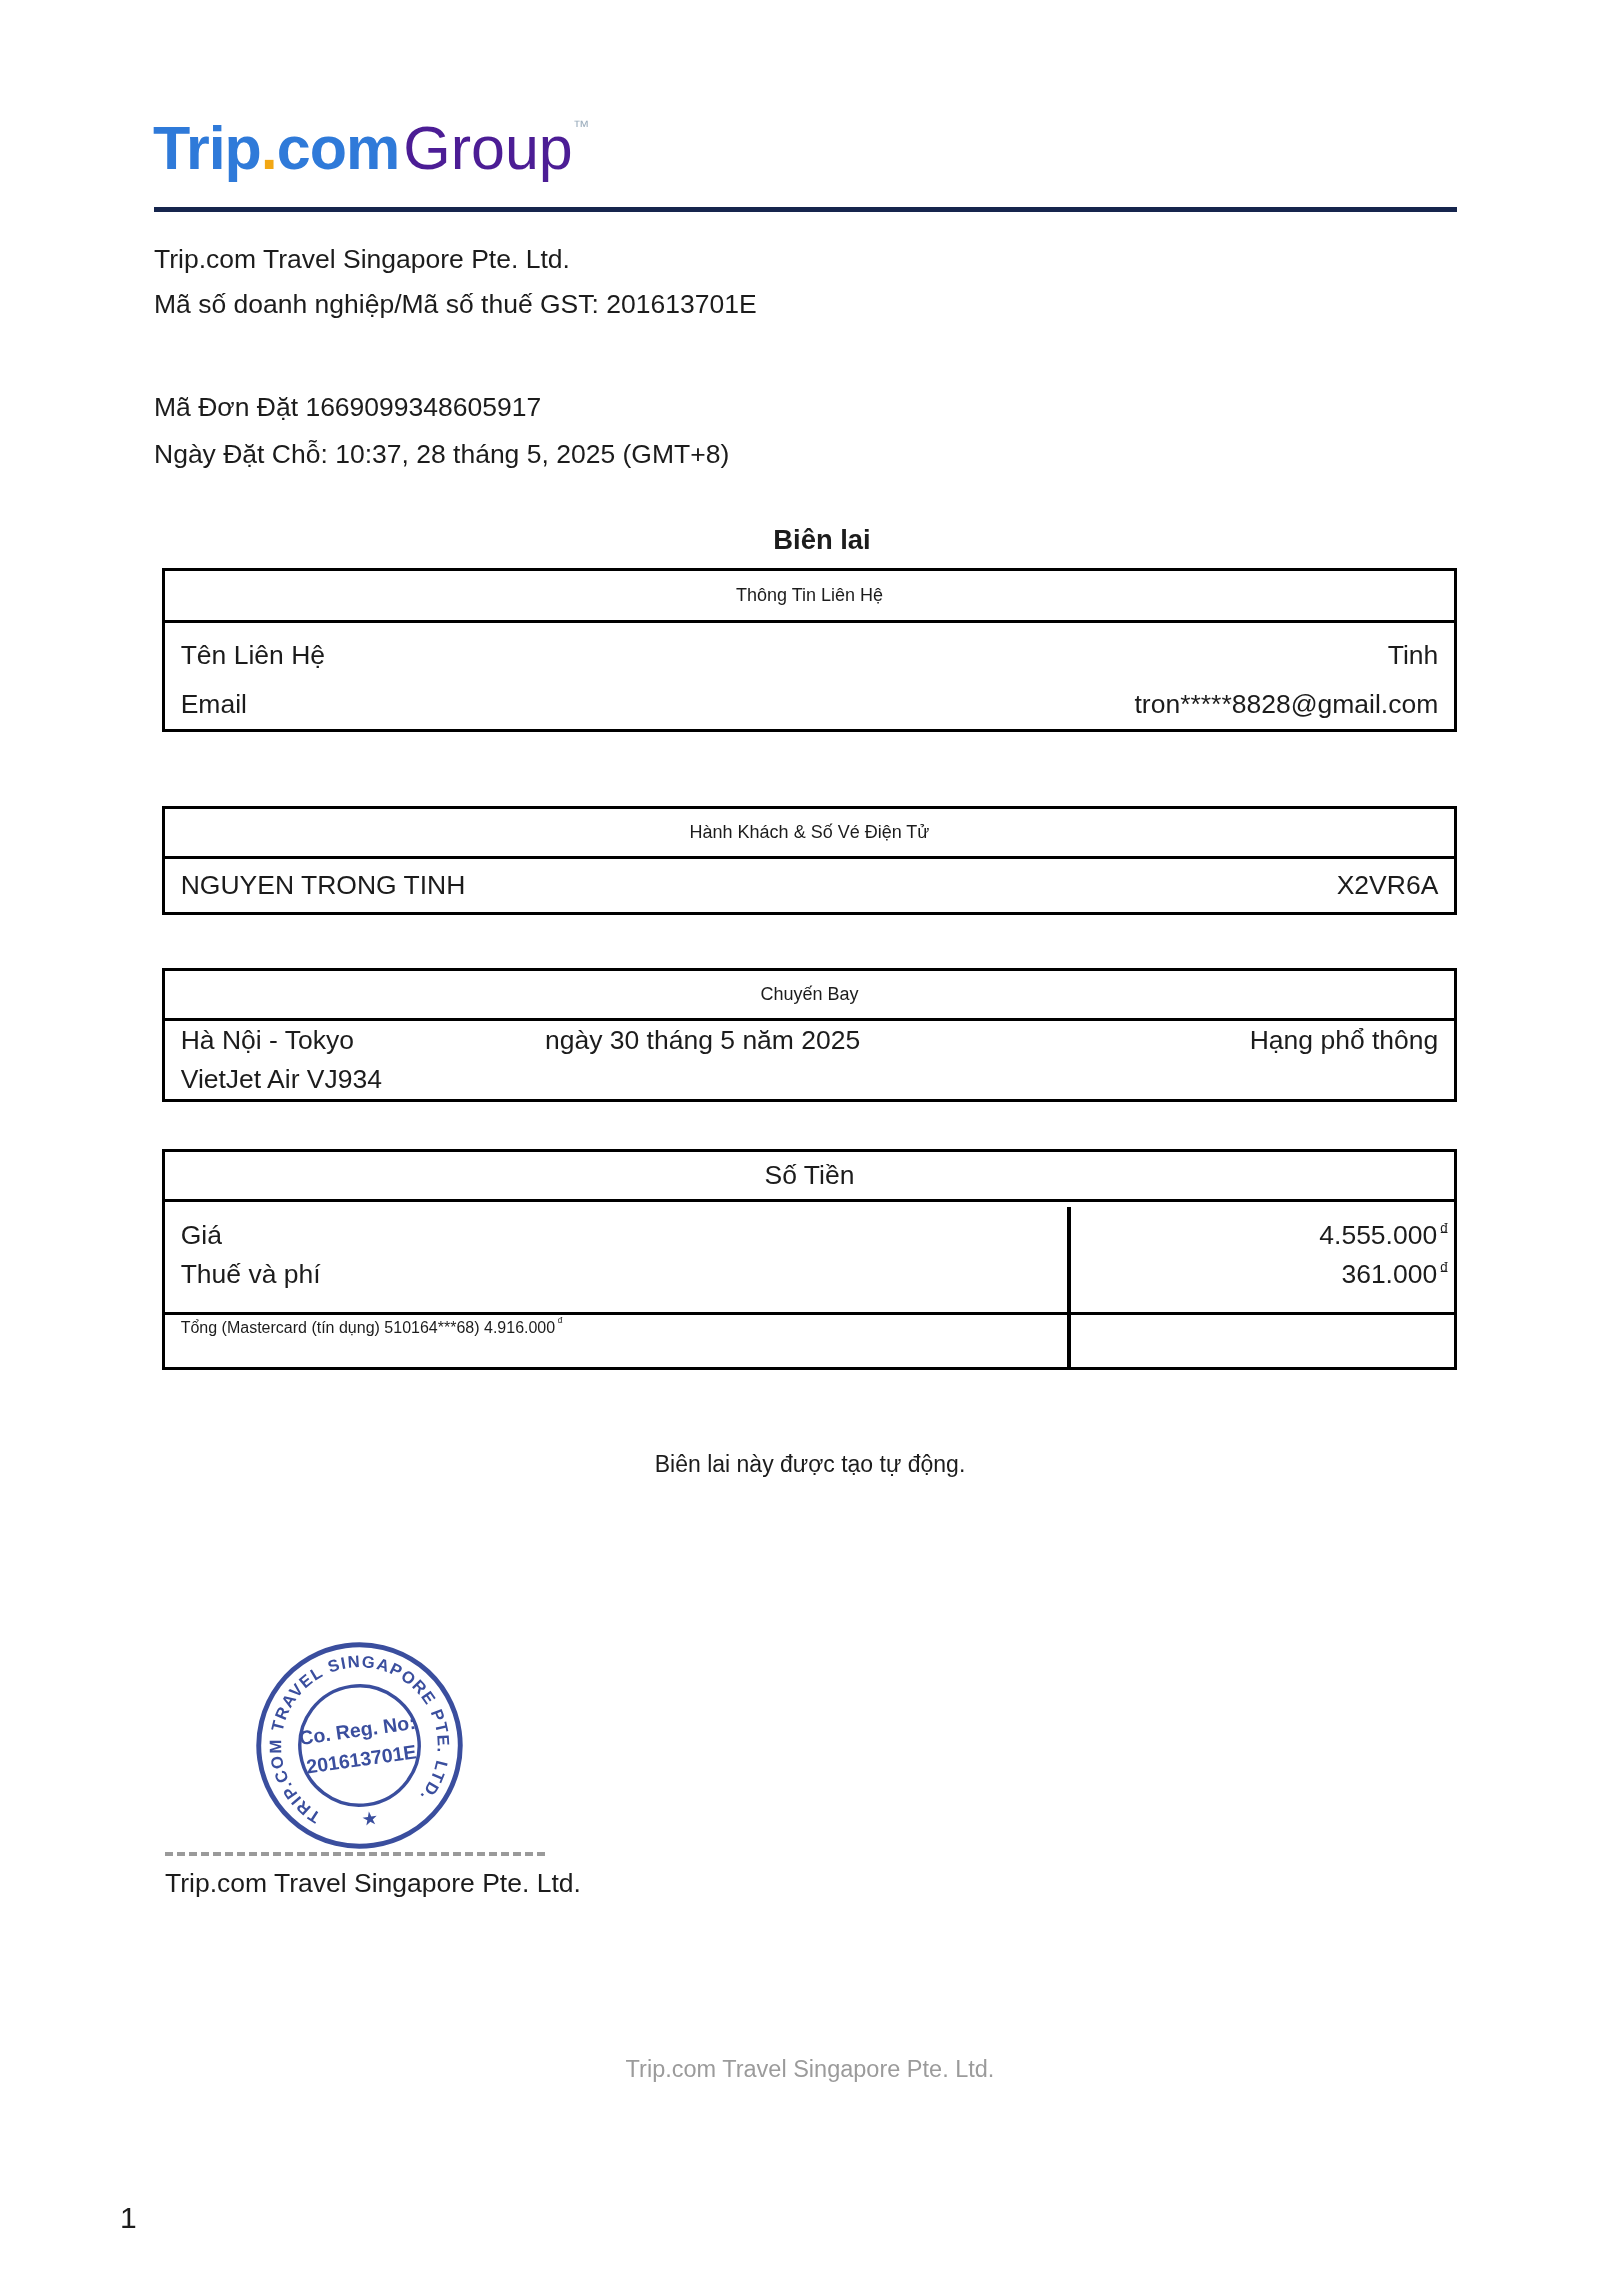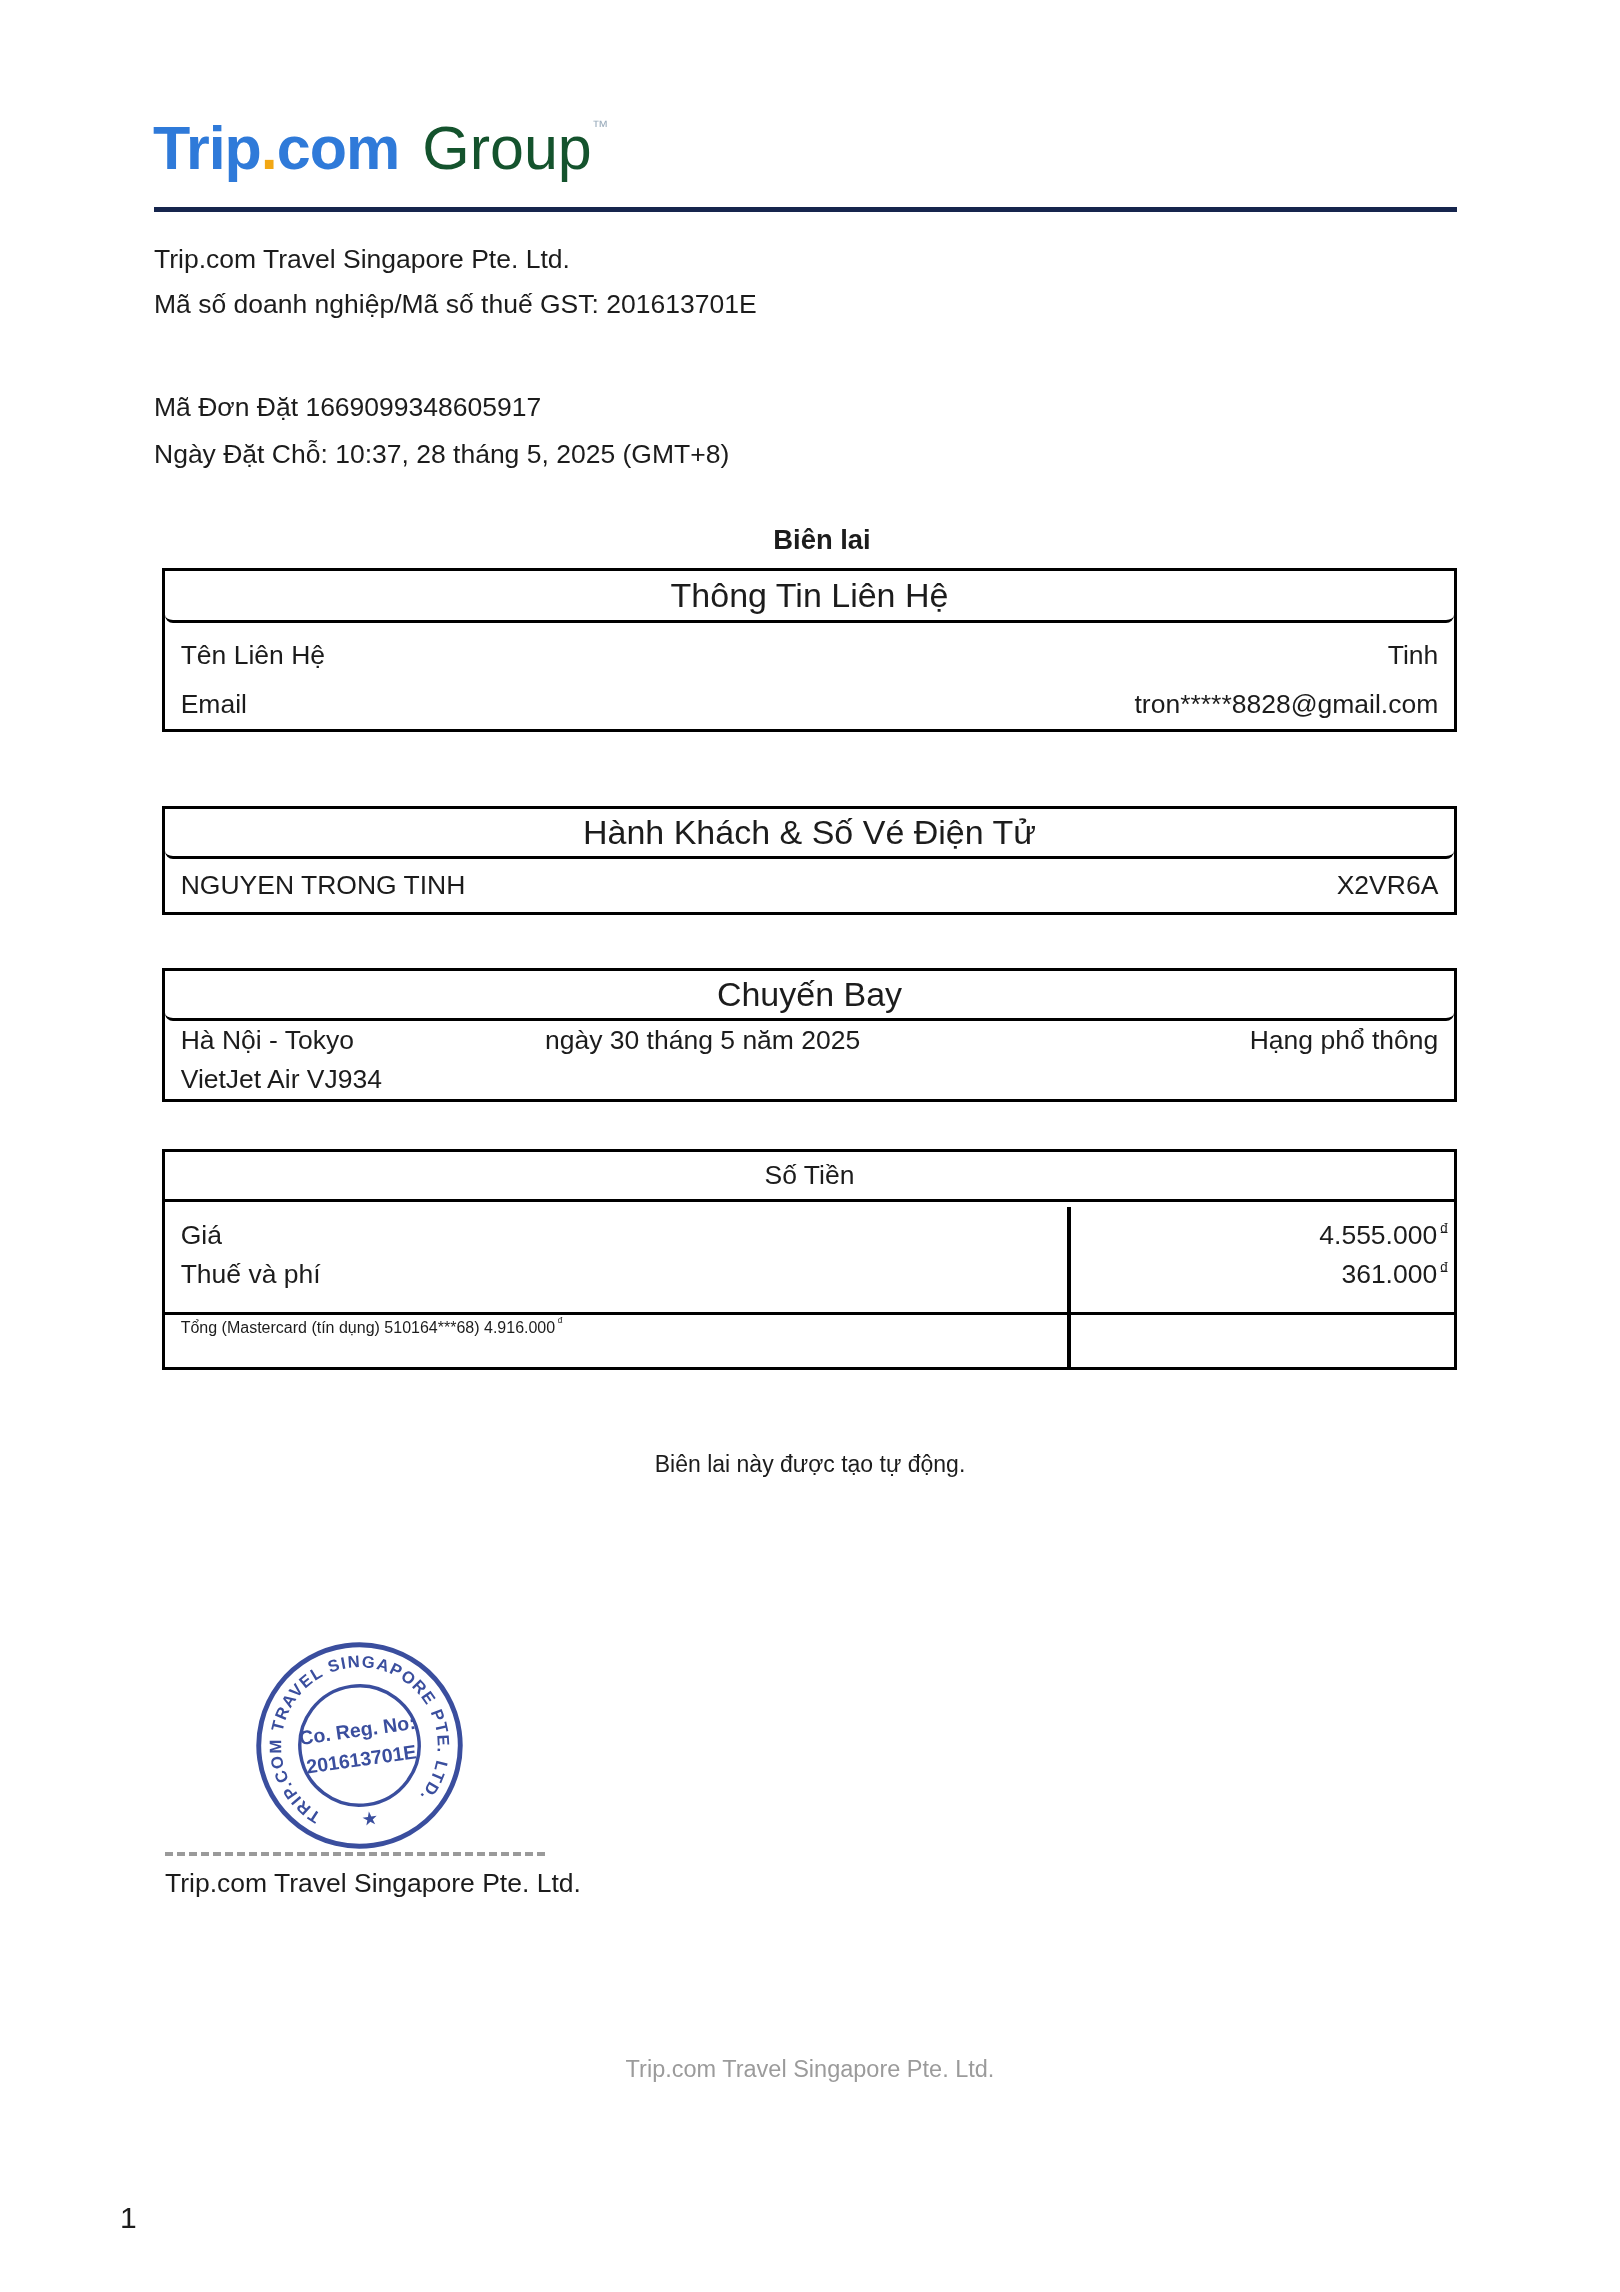--- a/index.html
+++ b/index.html
@@ -10,35 +10,35 @@
     font-family:"Liberation Sans","DejaVu Sans",sans-serif;
     color:#1c1c1c;
     overflow:hidden;
   }
   .abs{position:absolute;}
 
   
   .logo{left:153px;top:96px;font-size:61px;line-height:61px;white-space:nowrap;letter-spacing:-1px;}
   .logo .brand{font-weight:bold;color:#2f7ad9;}
   .logo .dot{font-weight:bold;color:#f2a714;}
-  .logo .group{font-weight:400;color:#14532d;margin-left:23px;letter-spacing:0;}
+  .logo .group{font-weight:400;color:#4c1d95;margin-left:4px;letter-spacing:0;}
   .logo .tm{font-size:16.7px;color:#9fb0bf;vertical-align:37px;letter-spacing:0;}
   .navy-rule{left:154px;top:207px;width:1303px;height:4.9px;background:#16254d;}
 
   
   .txt{font-size:26.5px;line-height:31px;white-space:nowrap;}
   .company-name{left:154px;top:244px;}
   .company-tax{left:154px;top:289px;}
   .order-line{left:154px;top:392px;}
   .date-line{left:154px;top:439px;}
   .doc-title{left:12px;top:524px;width:1620px;text-align:center;font-weight:bold;font-size:27.4px;}
 
   
   .tbl{left:162px;width:1295px;border:3.9px solid #000;background:#fff;box-sizing:border-box;}
-  .tbl-head{height:47px;border-bottom:3.9px solid #000;display:flex;align-items:center;justify-content:center;font-size:34px;border-radius:8px;}
+  .tbl-head{height:47px;border-bottom:3.9px solid #000;display:flex;align-items:center;justify-content:center;font-size:18px;}
   .trow{display:flex;align-items:center;justify-content:space-between;padding:0 15.7px;font-size:26.5px;}
 
   .t-contact{top:568px;}
   .t-contact .tbl-head{height:49px;}
   .t-contact .tbody{padding:7.8px 0 0 0;}
   .t-contact .trow{height:49px;}
 
   .t-passenger{top:806px;}
   .t-passenger .trow{height:53px;}
 

